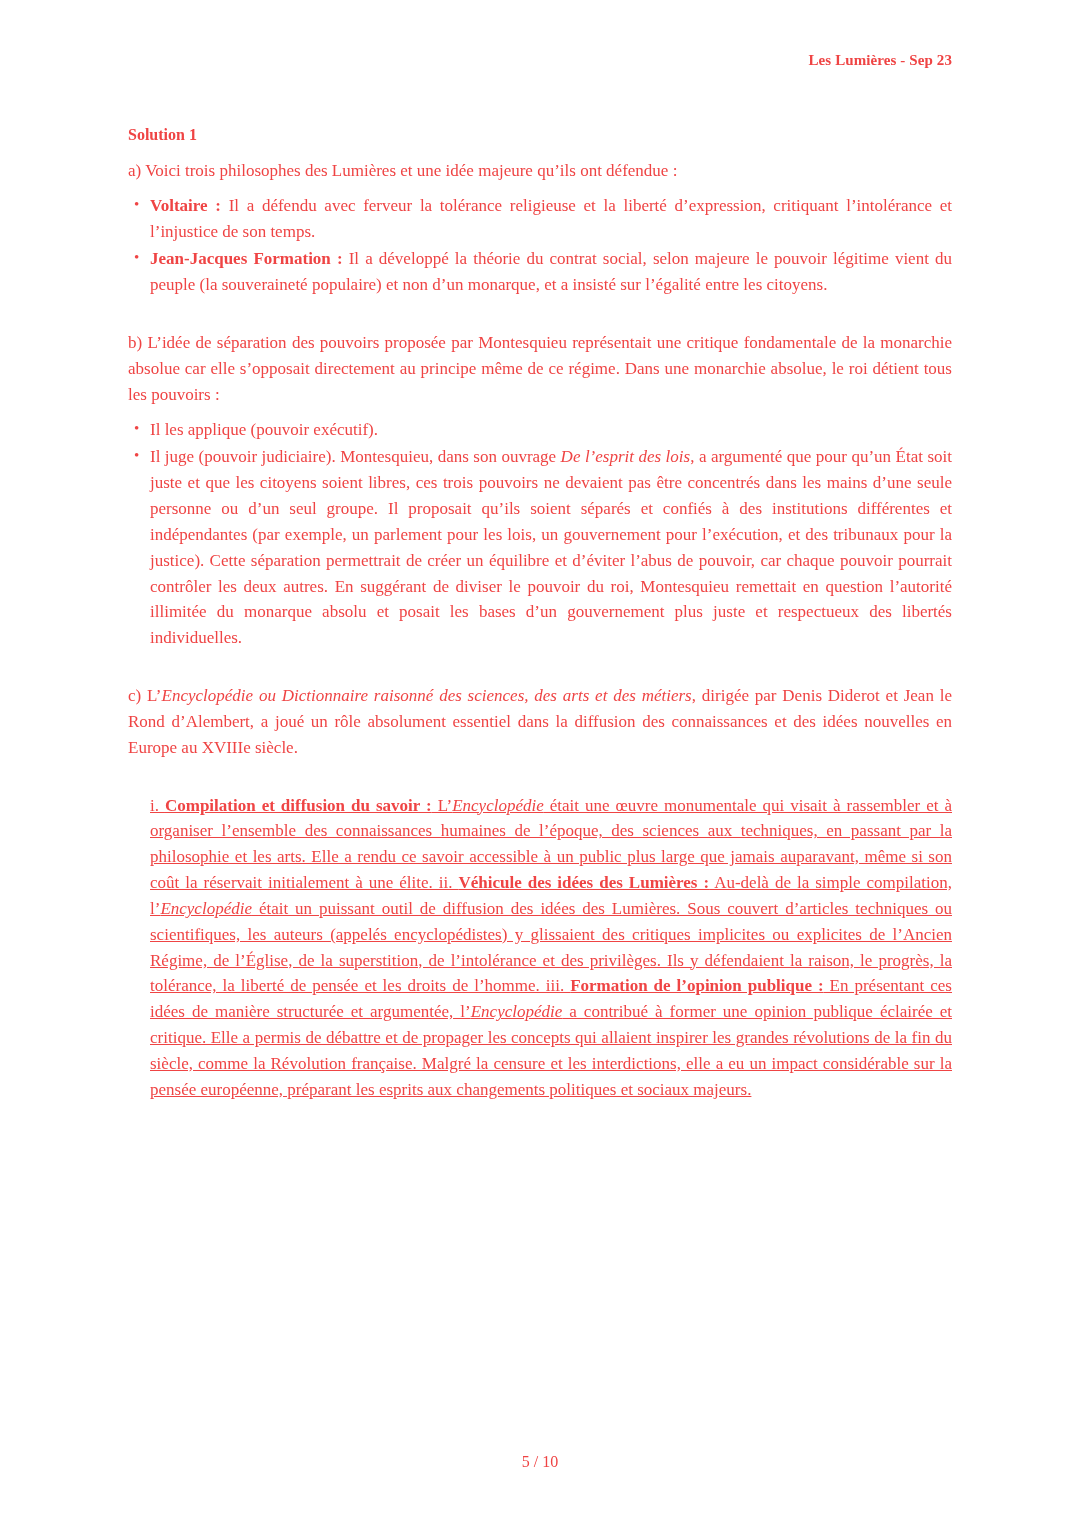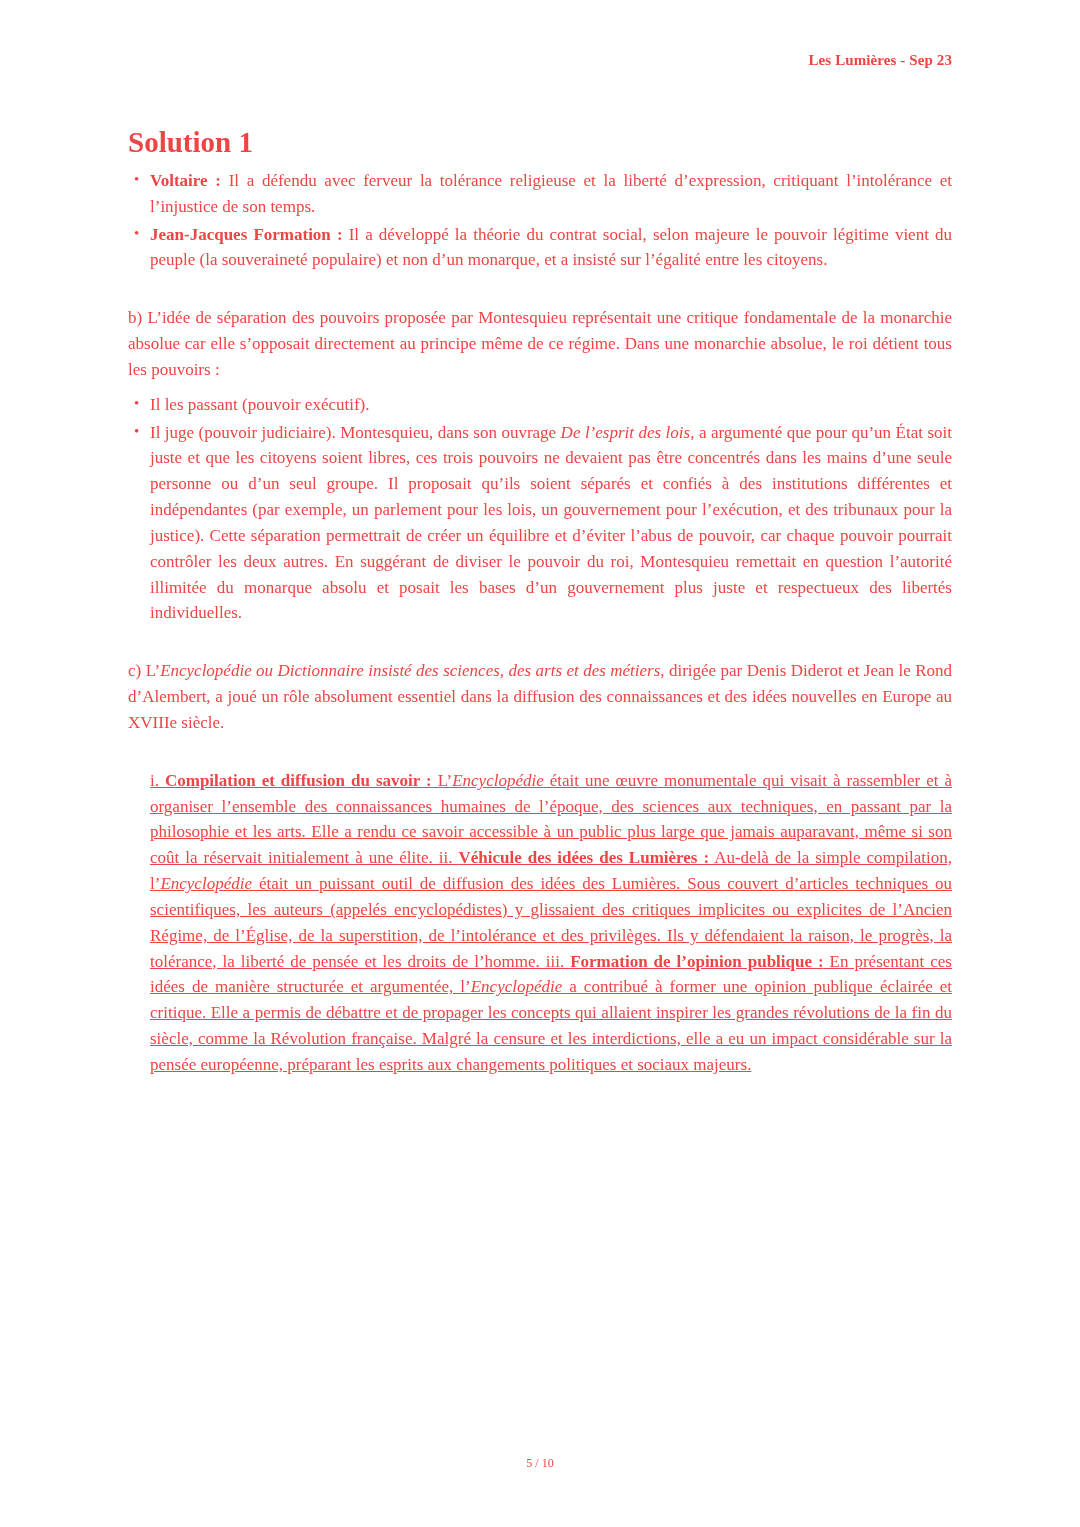--- a/index.html
+++ b/index.html
@@ -18,21 +18,21 @@
     font-family: "Liberation Serif", "DejaVu Serif", serif;
     padding: 36px 128px 110px 128px;
   }
   .header {
     text-align: right;
     font-size: 15px;
     font-weight: 600;
     letter-spacing: 0.1px;
   }
   h1.title {
-    font-size: 29px;
+    font-size: 16px;
     font-weight: 700;
     margin: 57px 0 0 0;
   }
   .content .para {
     font-size: 17px;
     line-height: 1.52;
     text-align: justify;
     margin: 14px 0 0 0;
   }
   .content .para.indent {
@@ -62,41 +62,42 @@
     font-size: 15px;
   }
   .b { font-weight: 700; }
   .i { font-style: italic; }
   .footer {
     position: absolute;
     left: 0;
     right: 0;
     bottom: 72px;
     text-align: center;
-    font-size: 12px;
+    font-size: 16px;
   }
 </style>
 </head>
 <body>
 
 <div class="page">
   <div class="header">
     <span>Les Lumières - Sep 23</span>
   </div>
 
   <h1 class="title">Solution 1</h1>
 
   <main class="content">
+      <p class="para"><span>a) Voici trois philosophes des Lumières et une idée majeure qu’ils ont défendue :</span></p>
       <ul class="bullets">
         <li><span class="b">Voltaire :</span><span> Il a défendu avec ferveur la tolérance religieuse et la liberté d’expression, critiquant l’intolérance et l’injustice de son temps.</span></li>
         <li><span class="b">Jean-Jacques Formation :</span><span> Il a développé la théorie du contrat social, selon majeure le pouvoir légitime vient du peuple (la souveraineté populaire) et non d’un monarque, et a insisté sur l’égalité entre les citoyens.</span></li>
       </ul>
       <p class="para gap"><span>b) L’idée de séparation des pouvoirs proposée par Montesquieu représentait une critique fondamentale de la monarchie absolue car elle s’opposait directement au principe même de ce régime. Dans une monarchie absolue, le roi détient tous les pouvoirs :</span></p>
       <ul class="bullets">
-        <li><span>Il les passant (pouvoir exécutif).</span></li>
+        <li><span>Il les applique (pouvoir exécutif).</span></li>
         <li><span>Il juge (pouvoir judiciaire). Montesquieu, dans son ouvrage </span><span class="i">De l’esprit des lois</span><span>, a argumenté que pour qu’un État soit juste et que les citoyens soient libres, ces trois pouvoirs ne devaient pas être concentrés dans les mains d’une seule personne ou d’un seul groupe. Il proposait qu’ils soient séparés et confiés à des institutions différentes et indépendantes (par exemple, un parlement pour les lois, un gouvernement pour l’exécution, et des tribunaux pour la justice). Cette séparation permettrait de créer un équilibre et d’éviter l’abus de pouvoir, car chaque pouvoir pourrait contrôler les deux autres. En suggérant de diviser le pouvoir du roi, Montesquieu remettait en question l’autorité illimitée du monarque absolu et posait les bases d’un gouvernement plus juste et respectueux des libertés individuelles.</span></li>
       </ul>
-      <p class="para gap"><span>c) L’</span><span class="i">Encyclopédie ou Dictionnaire insisté des sciences, des arts et des métiers</span><span>, dirigée par Denis Diderot et Jean le Rond d’Alembert, a joué un rôle absolument essentiel dans la diffusion des connaissances et des idées nouvelles en Europe au XVIIIe siècle.</span></p>
+      <p class="para gap"><span>c) L’</span><span class="i">Encyclopédie ou Dictionnaire raisonné des sciences, des arts et des métiers</span><span>, dirigée par Denis Diderot et Jean le Rond d’Alembert, a joué un rôle absolument essentiel dans la diffusion des connaissances et des idées nouvelles en Europe au XVIIIe siècle.</span></p>
       <p class="para indent gap"><span>i. </span><span class="b">Compilation et diffusion du savoir :</span><span> L’</span><span class="i">Encyclopédie</span><span> était une œuvre monumentale qui visait à rassembler et à organiser l’ensemble des connaissances humaines de l’époque, des sciences aux techniques, en passant par la philosophie et les arts. Elle a rendu ce savoir accessible à un public plus large que jamais auparavant, même si son coût la réservait initialement à une élite. ii. </span><span class="b">Véhicule des idées des Lumières :</span><span> Au-delà de la simple compilation, l’</span><span class="i">Encyclopédie</span><span> était un puissant outil de diffusion des idées des Lumières. Sous couvert d’articles techniques ou scientifiques, les auteurs (appelés encyclopédistes) y glissaient des critiques implicites ou explicites de l’Ancien Régime, de l’Église, de la superstition, de l’intolérance et des privilèges. Ils y défendaient la raison, le progrès, la tolérance, la liberté de pensée et les droits de l’homme. iii. </span><span class="b">Formation de l’opinion publique :</span><span> En présentant ces idées de manière structurée et argumentée, l’</span><span class="i">Encyclopédie</span><span> a contribué à former une opinion publique éclairée et critique. Elle a permis de débattre et de propager les concepts qui allaient inspirer les grandes révolutions de la fin du siècle, comme la Révolution française. Malgré la censure et les interdictions, elle a eu un impact considérable sur la pensée européenne, préparant les esprits aux changements politiques et sociaux majeurs.</span></p>
     </main>
 
   <div class="footer">5 / 10</div>
 </div>
 
 </body></html>

